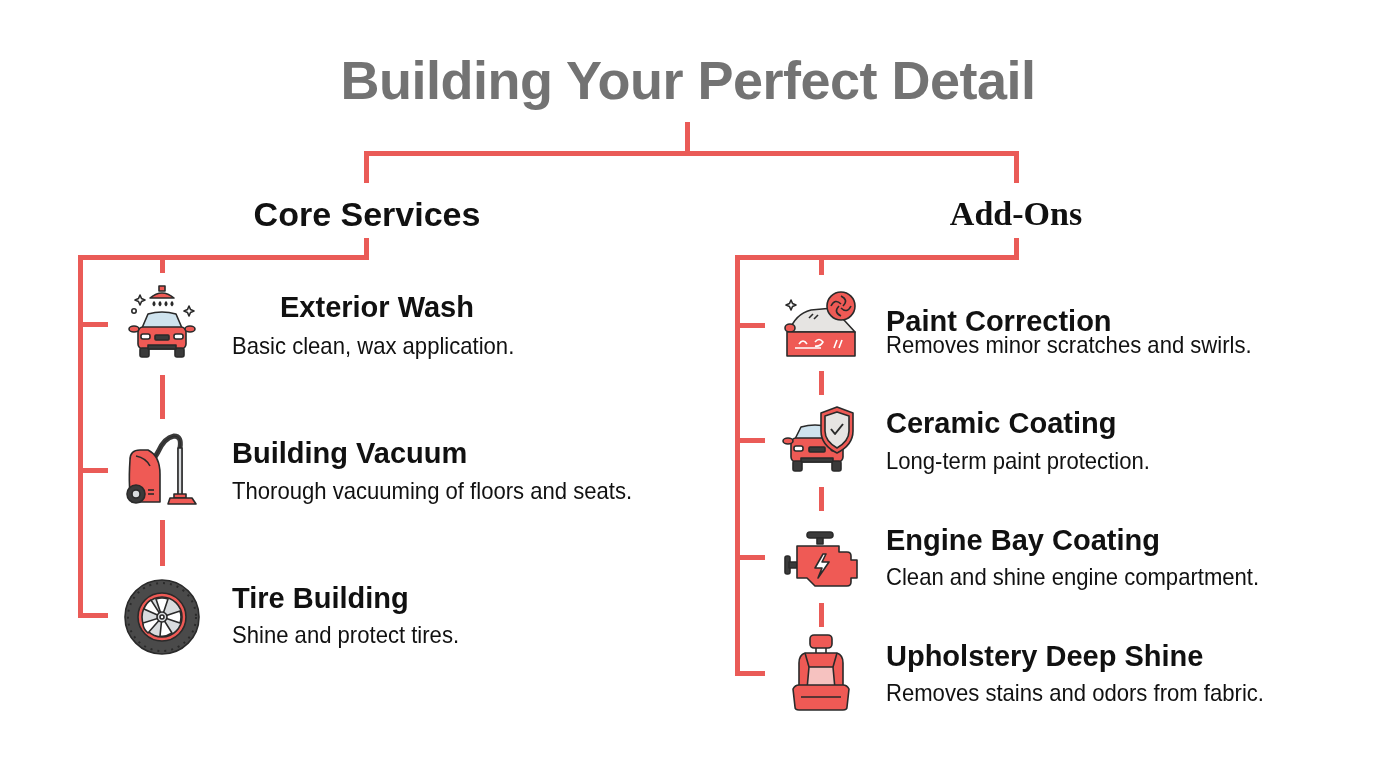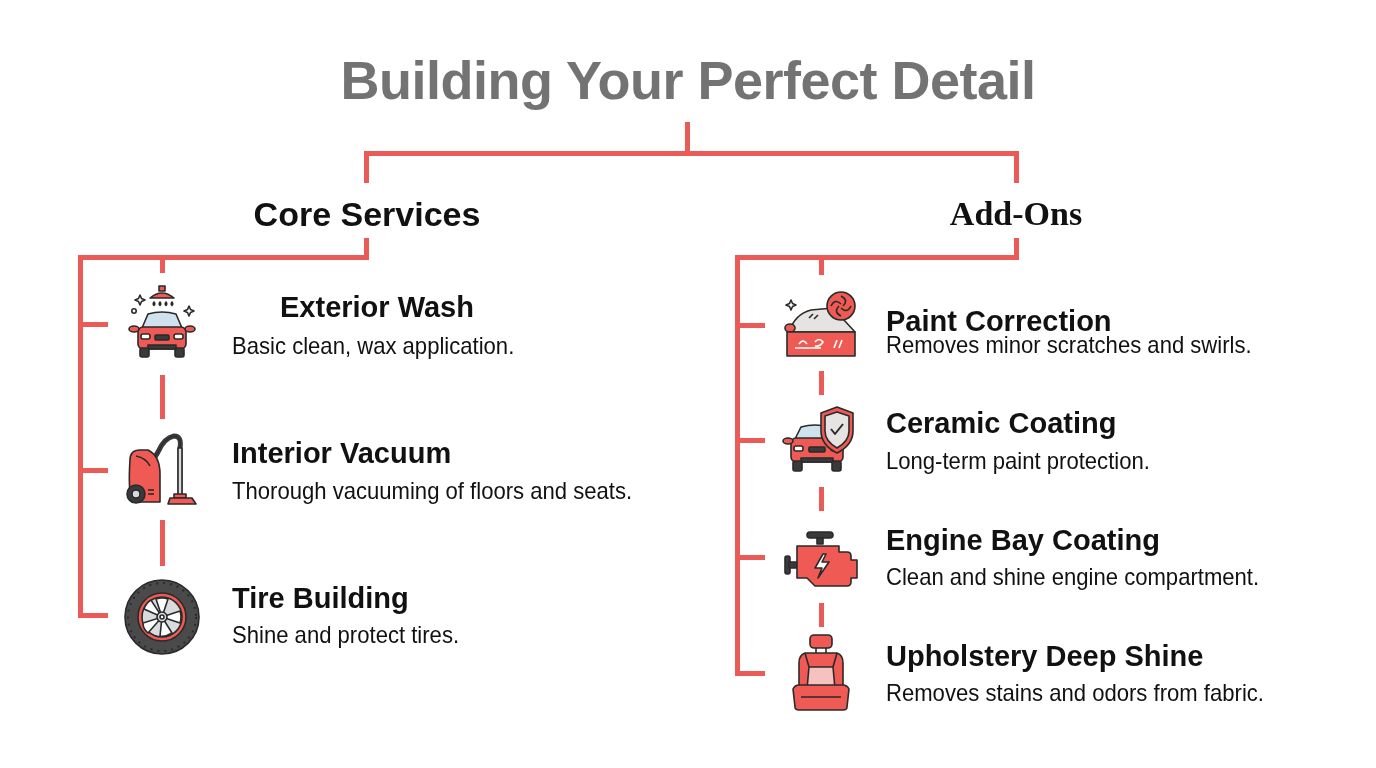--- a/index.html
+++ b/index.html
@@ -83,21 +83,21 @@
           <path d="M14 26 Q24 28 28 36" fill="none"></path>
           <circle cx="14" cy="64" r="9" fill="#3a3a3a"></circle>
           <circle cx="14" cy="64" r="4" fill="#d9dcde"></circle>
           <line x1="26" y1="60" x2="32" y2="60"></line>
           <line x1="26" y1="64" x2="32" y2="64"></line>
           <rect x="52" y="64" width="12" height="4" fill="#ef5a55"></rect>
           <path d="M46 74 L48 68 L70 68 L74 74 Z" fill="#ef5a55"></path>
         </g>
       </svg>
     </div>
-    <div class="name" style="left:232px; top:436px;">Interior Vacuum</div>
+    <div class="name" style="left:232px; top:436px;">Building Vacuum</div>
     <div class="desc" style="left:232px; top:476px;">Thorough vacuuming of floors and seats.</div>
   </div>
 
   <div class="item" style="left:0; top:0;">
     <div class="icon" style="left:122px; top:577px;">
       <svg viewBox="0 0 80 80">
         <g stroke="#2a2a2a" stroke-width="1.6">
           <circle cx="40" cy="40" r="37" fill="#4a4a4a"></circle>
           <circle cx="40" cy="40" r="34" fill="none" stroke="#2a2a2a" stroke-width="2" stroke-dasharray="2 5"></circle>
           <circle cx="40" cy="40" r="24" fill="#ef5a55"></circle>

